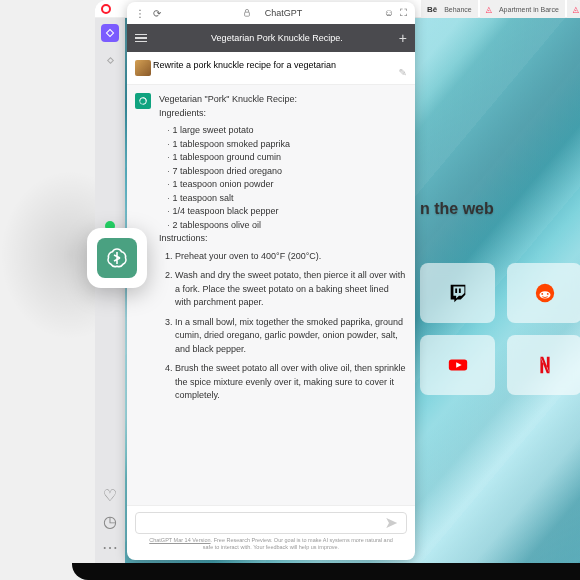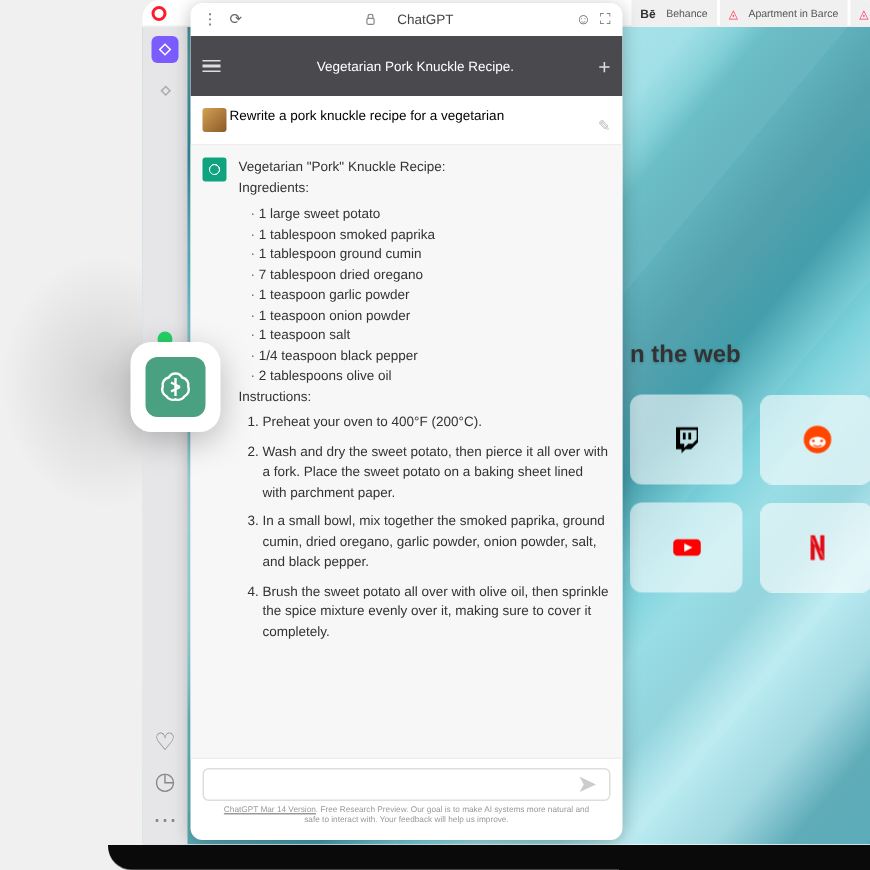--- a/index.html
+++ b/index.html
@@ -16,21 +16,21 @@
   .bg-tab .be { font-weight:bold; font-size:8px; color:#333;}
   .airbnb-triangle { color:#ff385c; font-size:8px; }
   
   .addr-row { position:absolute; top:18px; right:0; width:175px; height:18px; font-size:7px; display:flex; align-items:center; justify-content:center; gap:3px; color:#666; background:#f8f8f8; border-radius:4px 0 0 0; margin:2px;}
   .addr-row svg { width:6px; height:6px; }
   
   
   .wallpaper { position:absolute; left:0; top:18px; right:0; bottom:0; background: linear-gradient(130deg, #1a6b7a 0%, #4db8cc 18%, #a8e4ee 30%, #7fd4dc 42%, #2a8a9a 55%, #6ccdd8 68%, #b5eaf2 82%, #3a9aaa 100%); }
   .wallpaper::before { content:''; position:absolute; inset:0; background: repeating-linear-gradient(130deg, rgba(255,255,255,0.1) 0px, rgba(255,255,255,0.2) 40px, rgba(0,0,0,0.05) 80px, rgba(255,255,255,0.15) 120px); }
   
-  .web-text { position:absolute; left: 325px; top: 182px; font-size: 16px; font-weight:600; color:#333; text-shadow:0 1px 2px rgba(0,0,0,.2);margin-top:28px; }
+  .web-text { position:absolute; left: 325px; top: 182px; font-size: 16px; font-weight:600; color:#333; text-shadow:0 1px 2px rgba(0,0,0,.2); }
   
   .speeddial { position:absolute; left:325px; top:245px; display:grid; grid-template-columns:75px 75px; grid-template-rows:60px 60px; gap:12px; }
   .sd-tile { background: rgba(255,255,255,0.6); backdrop-filter: blur(6px); border-radius: 8px; display:flex; align-items:center; justify-content:center; }
   .sd-tile svg { width: 22px; height:22px; }
   
   
   .side-strip { position:absolute; left:95px; top:18px; width:30px; bottom:17px; background:#e6e6e8; display:flex; flex-direction:column; align-items:center; padding-top:6px; gap:10px; }
   .side-icon { width:16px; height:16px; display:flex; align-items:center; justify-content:center; color:#888; border-radius:4px; }
   .side-icon.purple { background:#7b5cff; color:#fff; width:18px; height:18px; }
   .side-icon .dot { width:5px; height:5px; border:1.5px solid #aaa; transform:rotate(45deg); }
@@ -38,21 +38,21 @@
   .side-bottom { position:absolute; bottom:8px; display:flex; flex-direction:column; gap:10px; }
   
   
   .chat-panel { position:absolute; left:127px; top:2px; width:288px; height:558px; background:#fff; border-radius:8px; box-shadow:0 2px 12px rgba(0,0,0,0.25); display:flex; flex-direction:column; overflow:hidden; }
   
   .panel-top { height:22px; display:flex; align-items:center; justify-content:space-between; padding:0 8px; font-size:10px; color:#666; }
   .panel-top-left { display:flex; gap:8px; }
   .panel-top-center { display:flex; align-items:center; gap:14px; font-size:9px; color:#444;}
   .panel-top-right { display:flex; gap:6px; font-size:10px; }
   
-  .chat-header { height:40px; background:#4a4a4e; color:#fff; display:flex; align-items:center; padding:12px 8px; font-size:9px; }
+  .chat-header { height:28px; background:#4a4a4e; color:#fff; display:flex; align-items:center; padding:12px 8px; font-size:9px; }
   .hamburger { display:flex; flex-direction:column; gap:2px; margin-right:8px; width:12px; }
   .hamburger span { height:1.5px; background:#ddd; }
   .chat-title { flex:1; text-align:center; }
   .plus { font-size:14px; color:#ddd; }
   
   .user-msg { display:flex; padding:8px; gap:2px; border-bottom:1px solid #eee; font-size:9px; align-items:flex-start; position:relative;}
   .avatar { width:16px; height:16px; border-radius:2px; background:linear-gradient(135deg,#d4a054,#8a5a2a); flex-shrink:0;}
   .edit-icon { position:absolute; right:8px; bottom:6px; color:#bbb; font-size:10px;}
   
   .assistant-msg { display:flex; padding:8px; gap:8px; font-size:9px; background:#f7f7f8; flex:1; overflow:hidden;}
@@ -209,21 +209,20 @@
         </svg>
     </div>
     <div class="msg-body">
       <div>Vegetarian "Pork" Knuckle Recipe:</div>
       <div class="section">Ingredients:</div>
       <ul>
         <li>1 large sweet potato</li>
         <li>1 tablespoon smoked paprika</li>
         <li>1 tablespoon ground cumin</li>
         <li>7 tablespoon dried oregano</li>
-        <li>1 teaspoon garlic powder</li>
         <li>1 teaspoon onion powder</li>
         <li>1 teaspoon salt</li>
         <li>1/4 teaspoon black pepper</li>
         <li>2 tablespoons olive oil</li>
       </ul>
       <div class="section">Instructions:</div>
       <ol>
         <li>Preheat your oven to 400°F (200°C).</li>
         <li>Wash and dry the sweet potato, then pierce it all over with a fork. Place the sweet potato on a baking sheet lined with parchment paper.</li>
         <li>In a small bowl, mix together the smoked paprika, ground cumin, dried oregano, garlic powder, onion powder, salt, and black pepper.</li>

